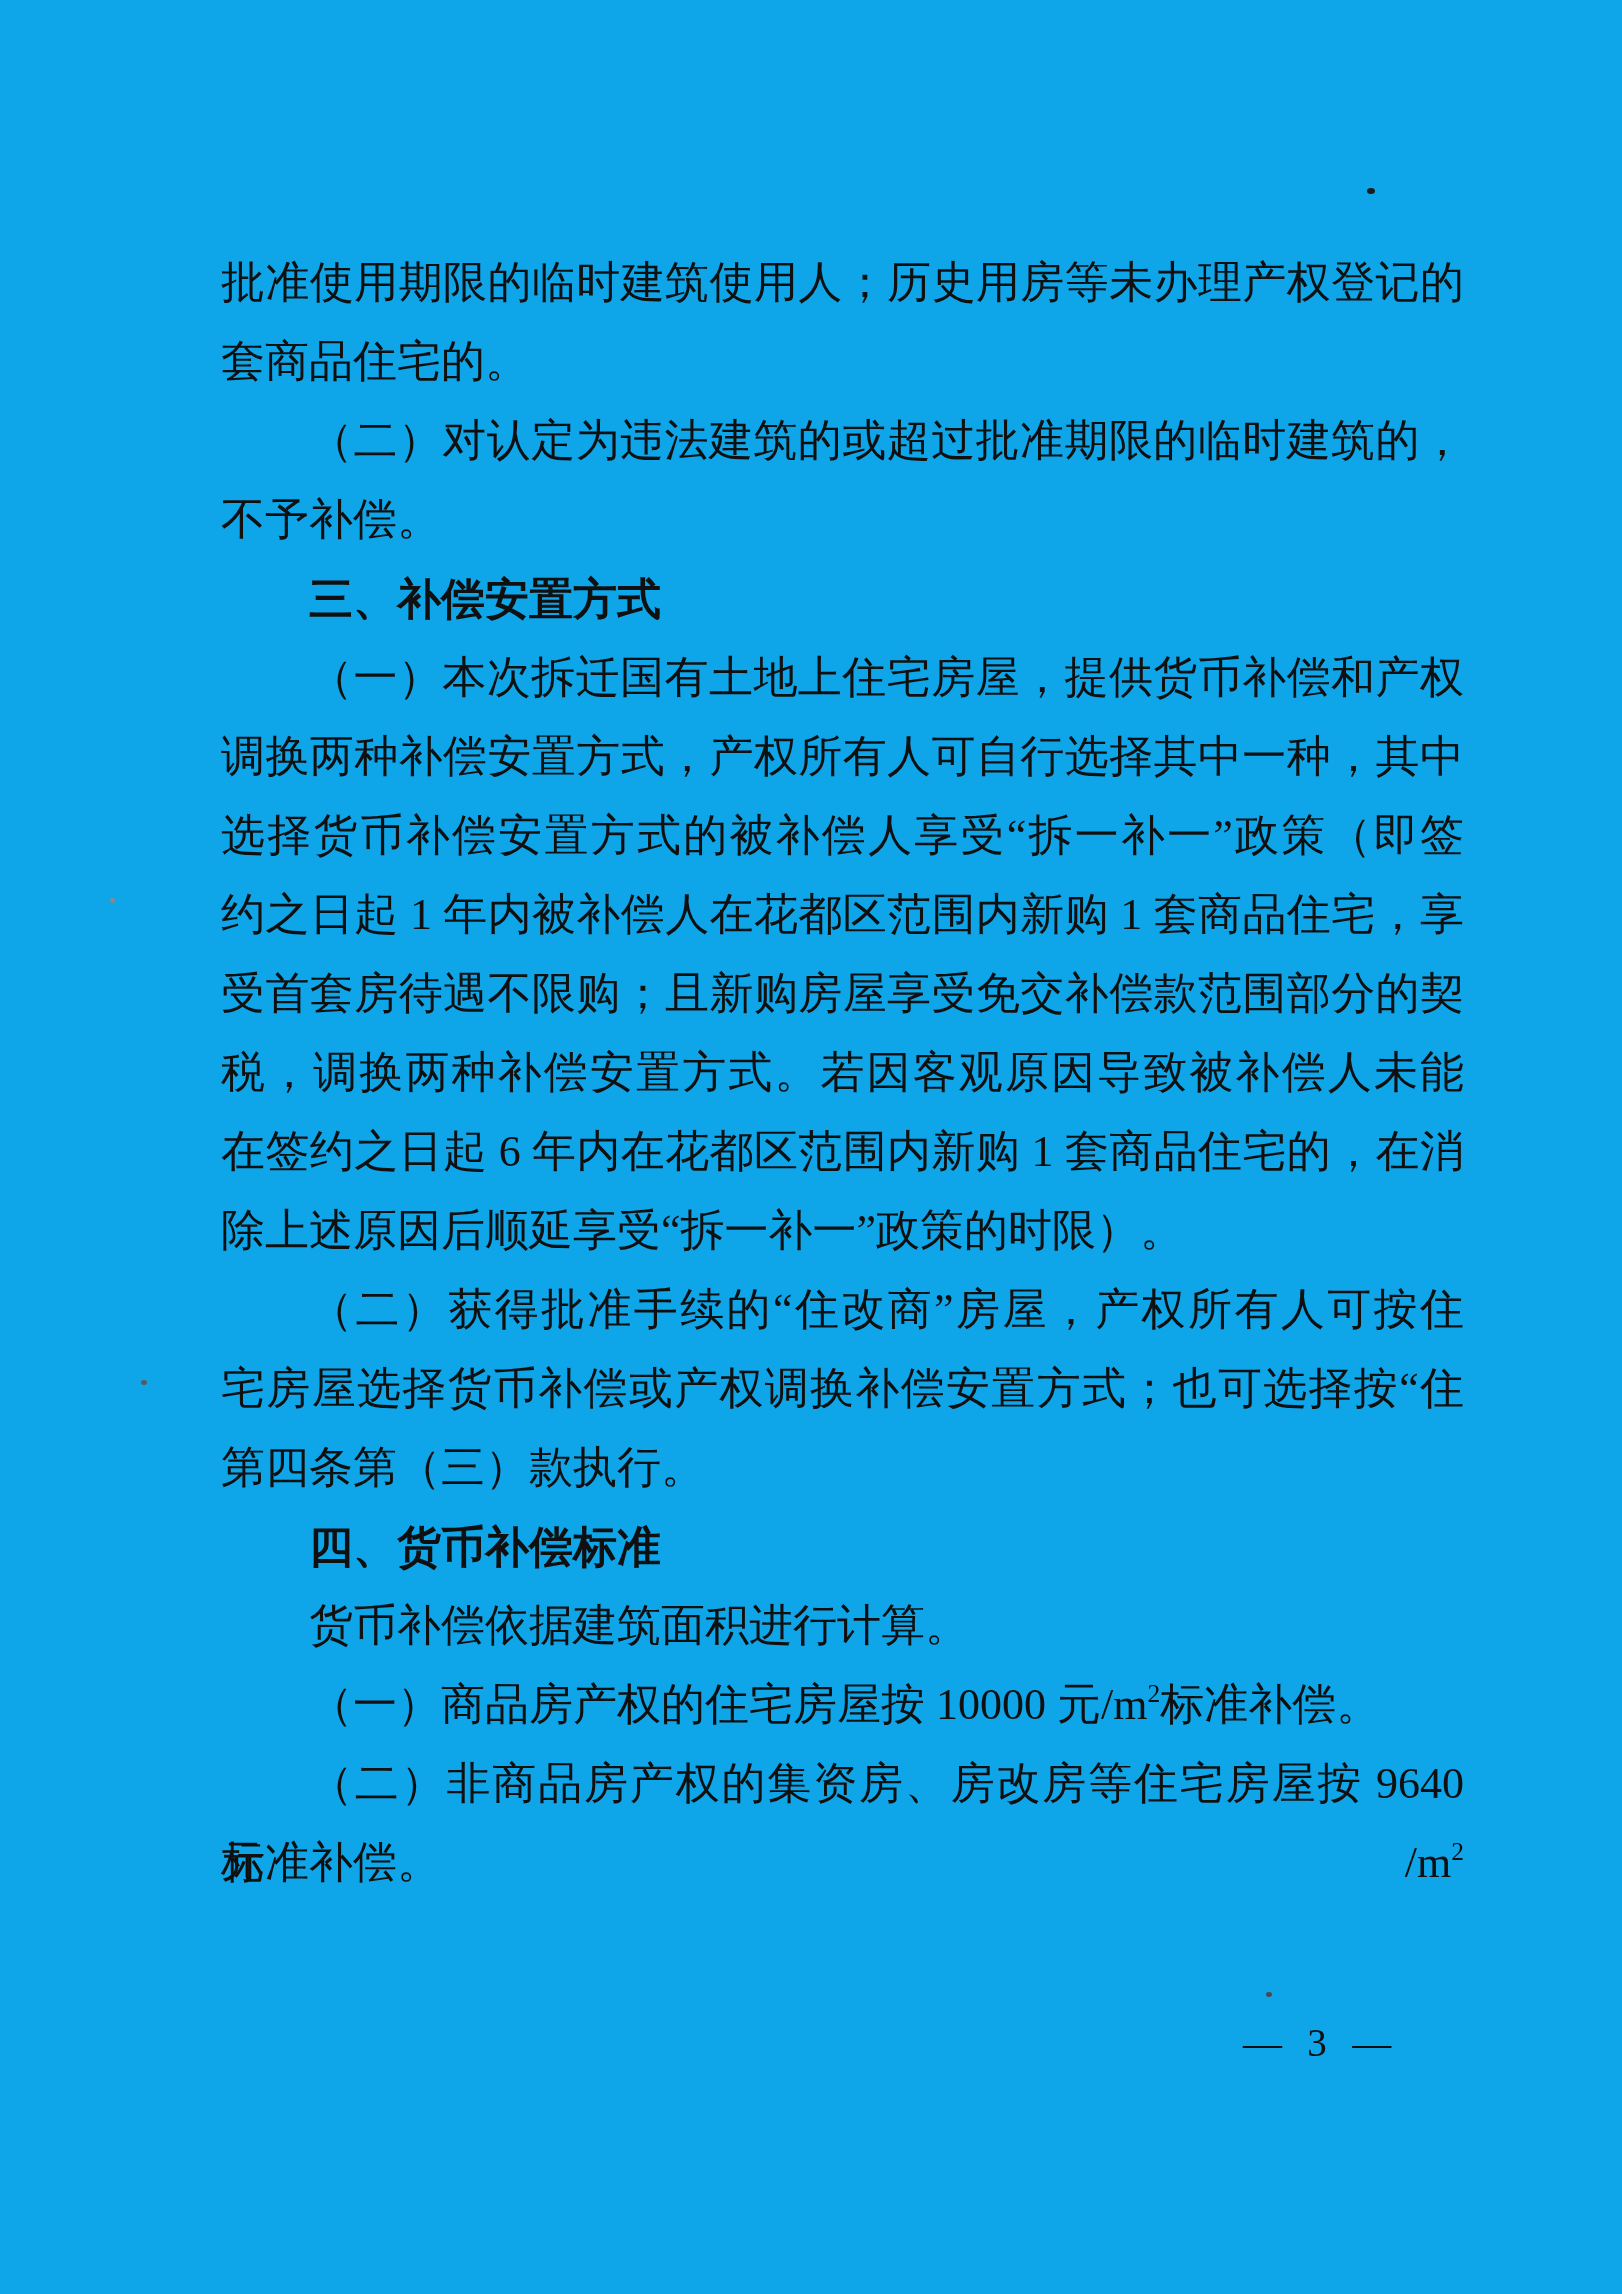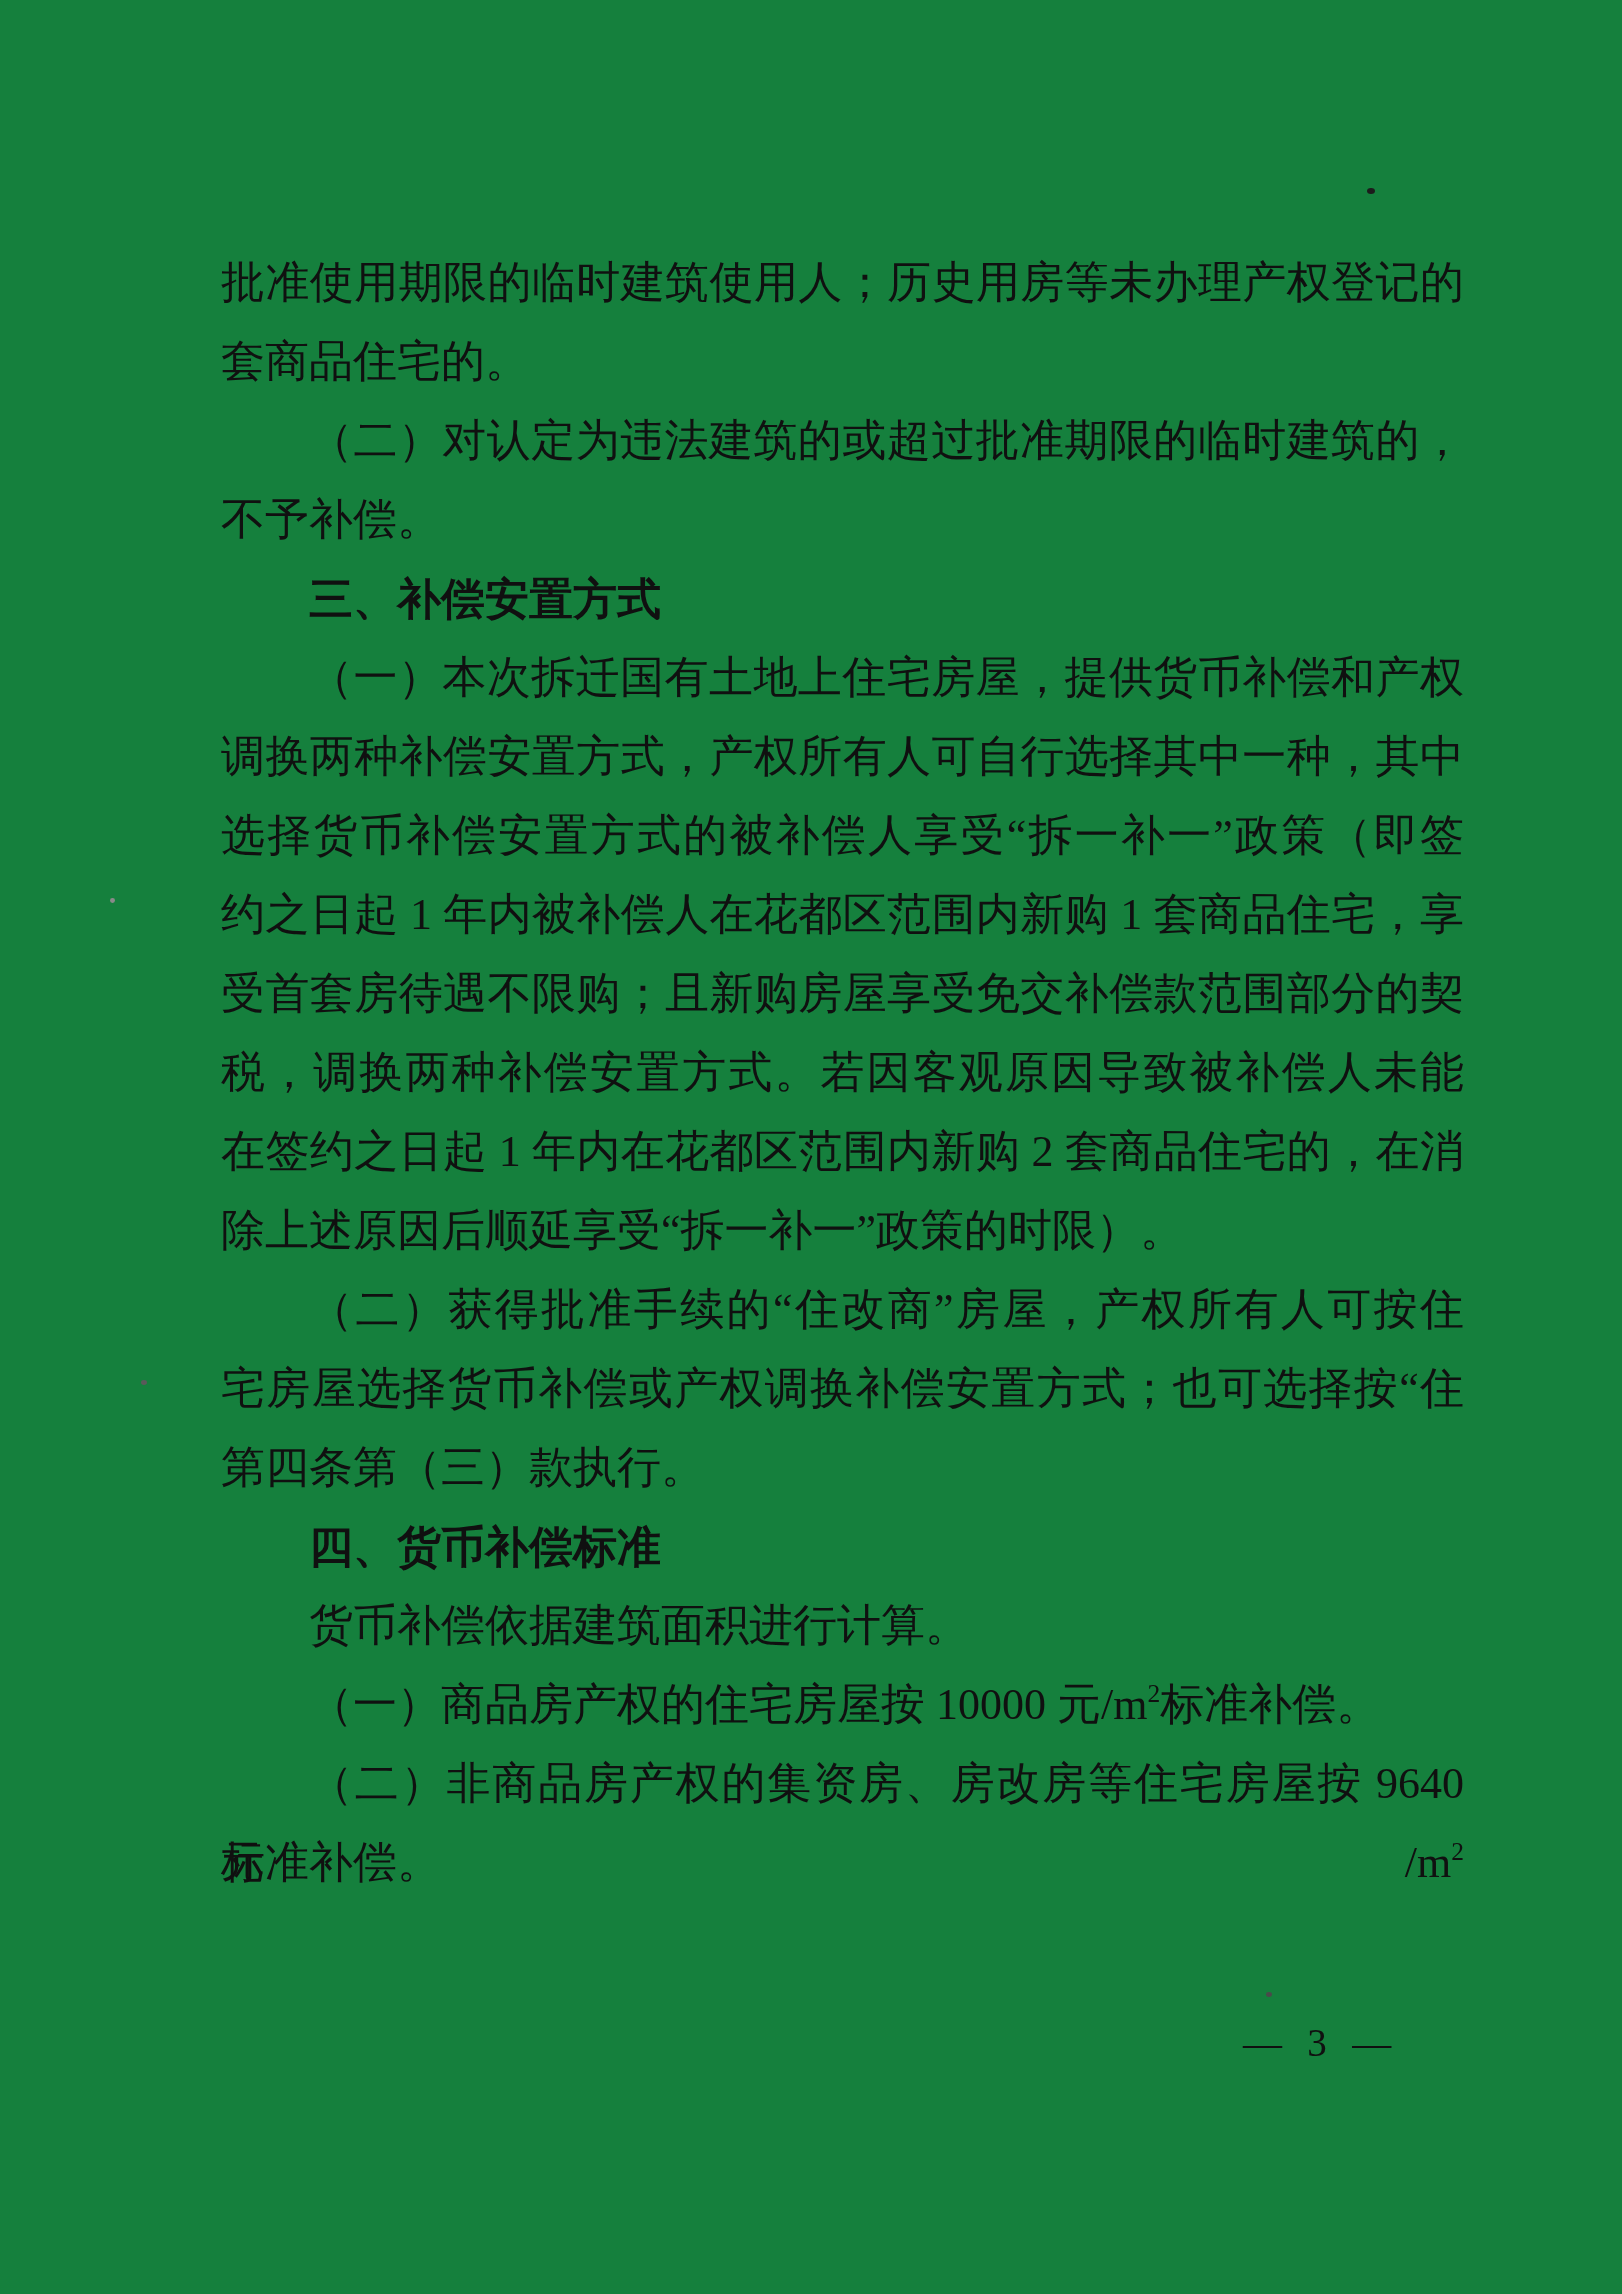--- a/index.html
+++ b/index.html
@@ -1,20 +1,20 @@
 <!DOCTYPE html>
 <html><head>
 <meta charset="utf-8">
 <style>
   html, body { margin: 0; padding: 0; background: #e8e8e8; }
   .page {
     position: relative;
     width: 1622px;
     height: 2295px;
-    background: #15803d;
+    background: #0ea5e9;
     font-family: "Liberation Serif", serif;
     color: #101010;
     overflow: hidden;
   }
   .body-text {
     position: absolute;
     left: 221px;
     top: 243px;
     width: 1243px;
   }
@@ -61,21 +61,21 @@
     <div class="line">套商品住宅的。</div>
     <div class="line just ind">（二）对认定为违法建筑的或超过批准期限的临时建筑的，</div>
     <div class="line">不予补偿。</div>
     <div class="line ind head">三、补偿安置方式</div>
     <div class="line just ind">（一）本次拆迁国有土地上住宅房屋，提供货币补偿和产权</div>
     <div class="line just">调换两种补偿安置方式，产权所有人可自行选择其中一种，其中</div>
     <div class="line just">选择货币补偿安置方式的被补偿人享受“拆一补一”政策（即签</div>
     <div class="line just">约之日起 1 年内被补偿人在花都区范围内新购 1 套商品住宅，享</div>
     <div class="line just">受首套房待遇不限购；且新购房屋享受免交补偿款范围部分的契</div>
     <div class="line just">税，调换两种补偿安置方式。若因客观原因导致被补偿人未能</div>
-    <div class="line just">在签约之日起 1 年内在花都区范围内新购 2 套商品住宅的，在消</div>
+    <div class="line just">在签约之日起 6 年内在花都区范围内新购 1 套商品住宅的，在消</div>
     <div class="line">除上述原因后顺延享受“拆一补一”政策的时限）。</div>
     <div class="line just ind">（二）获得批准手续的“住改商”房屋，产权所有人可按住</div>
     <div class="line just">宅房屋选择货币补偿或产权调换补偿安置方式；也可选择按“住</div>
     <div class="line">第四条第（三）款执行。</div>
     <div class="line ind head">四、货币补偿标准</div>
     <div class="line ind">货币补偿依据建筑面积进行计算。</div>
     <div class="line ind">
       <span>（一）商品房产权的住宅房屋按 10000 元/m</span><span class="sup">2</span><span>标准补偿。</span>
     </div>
     <div class="line just ind">

